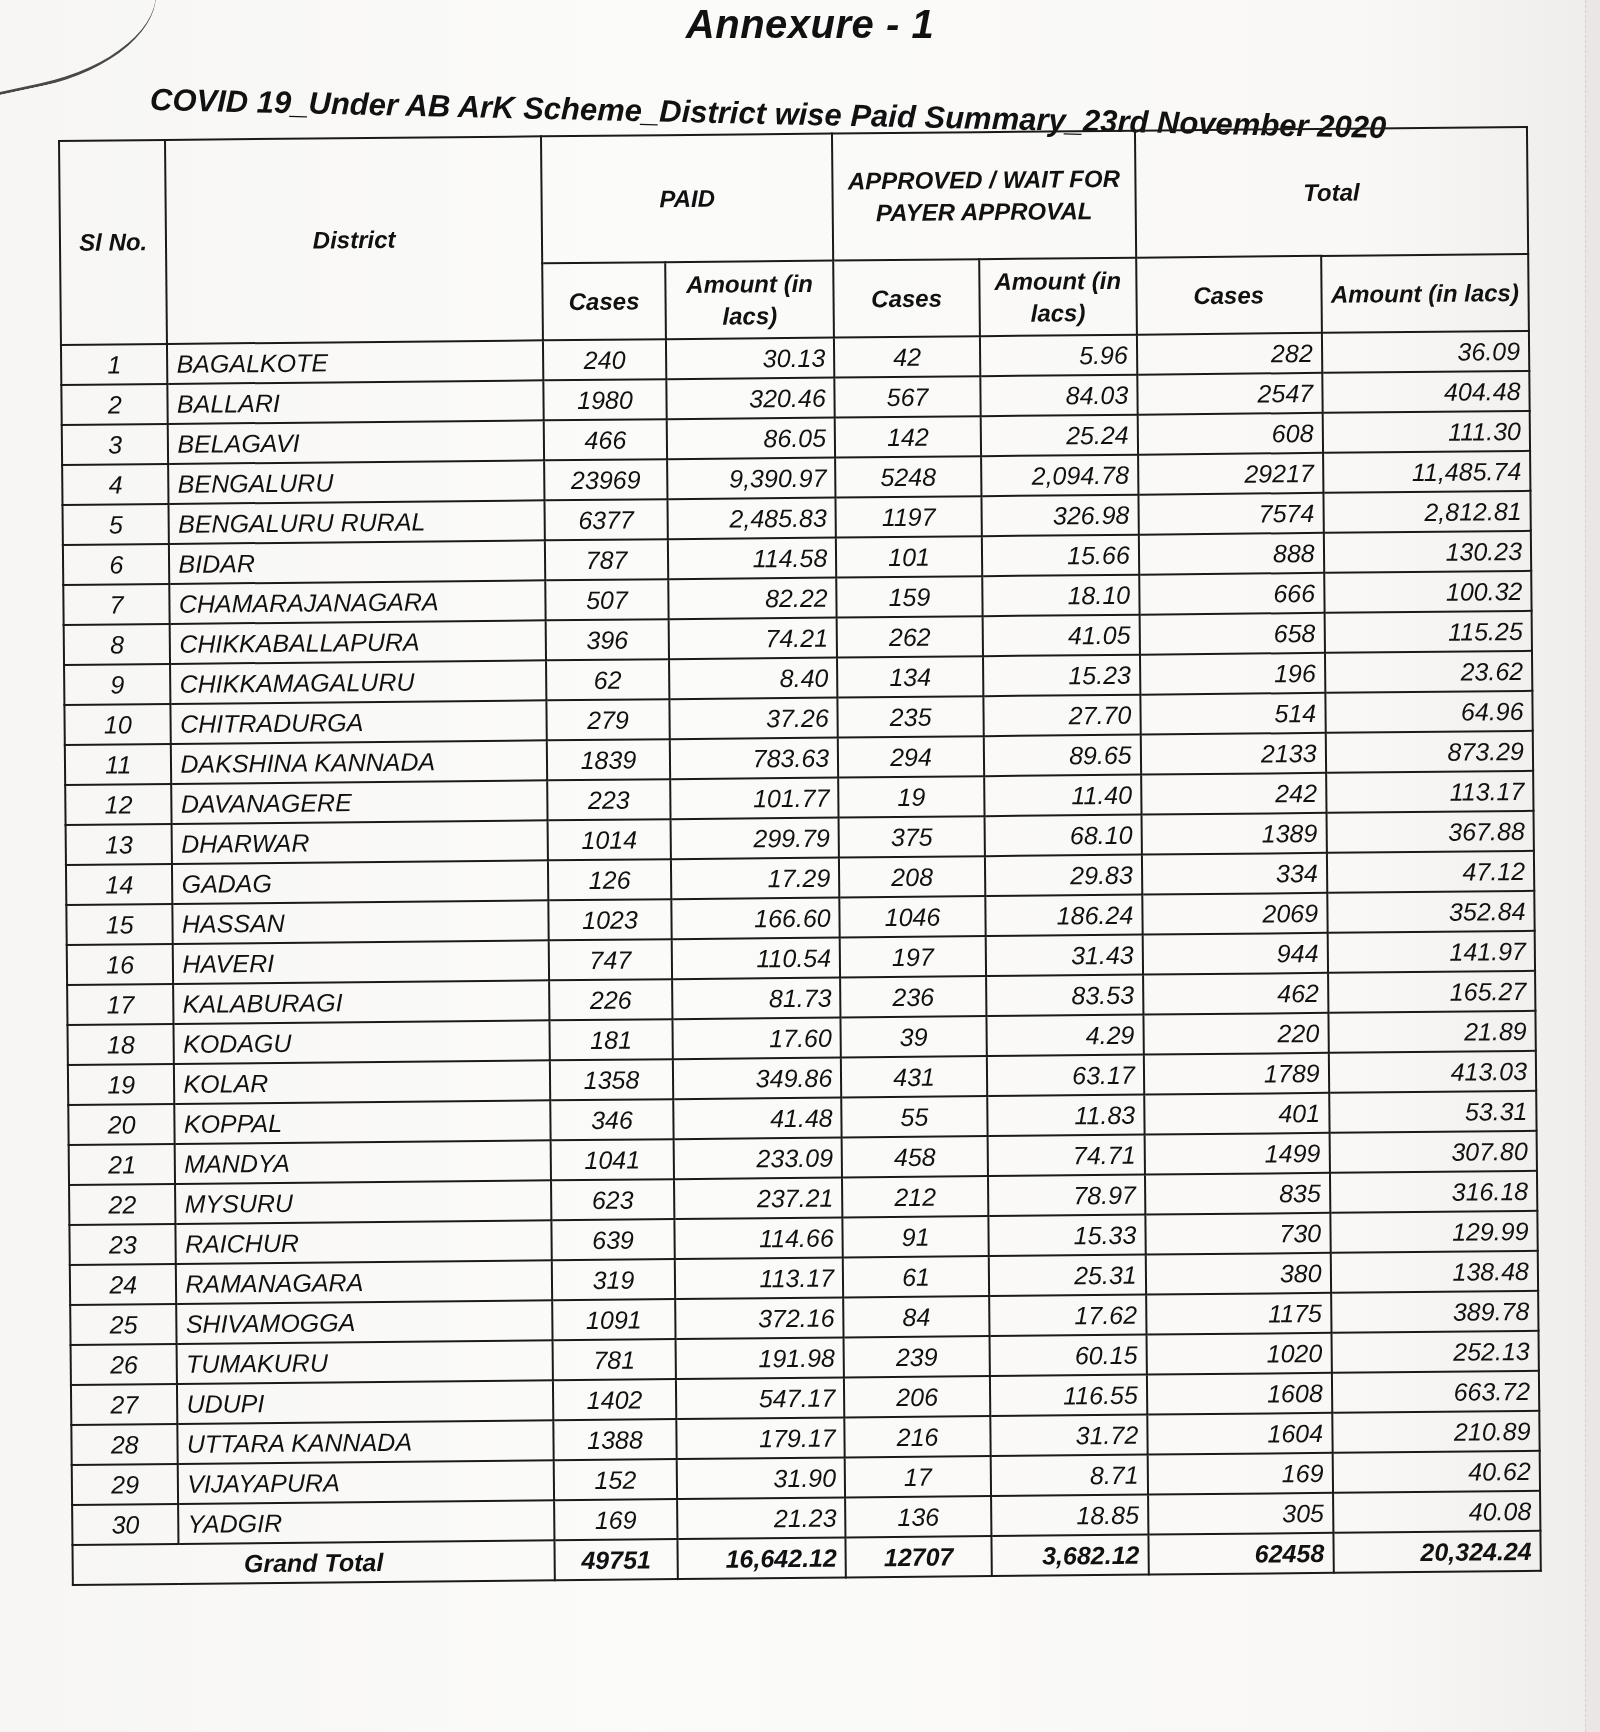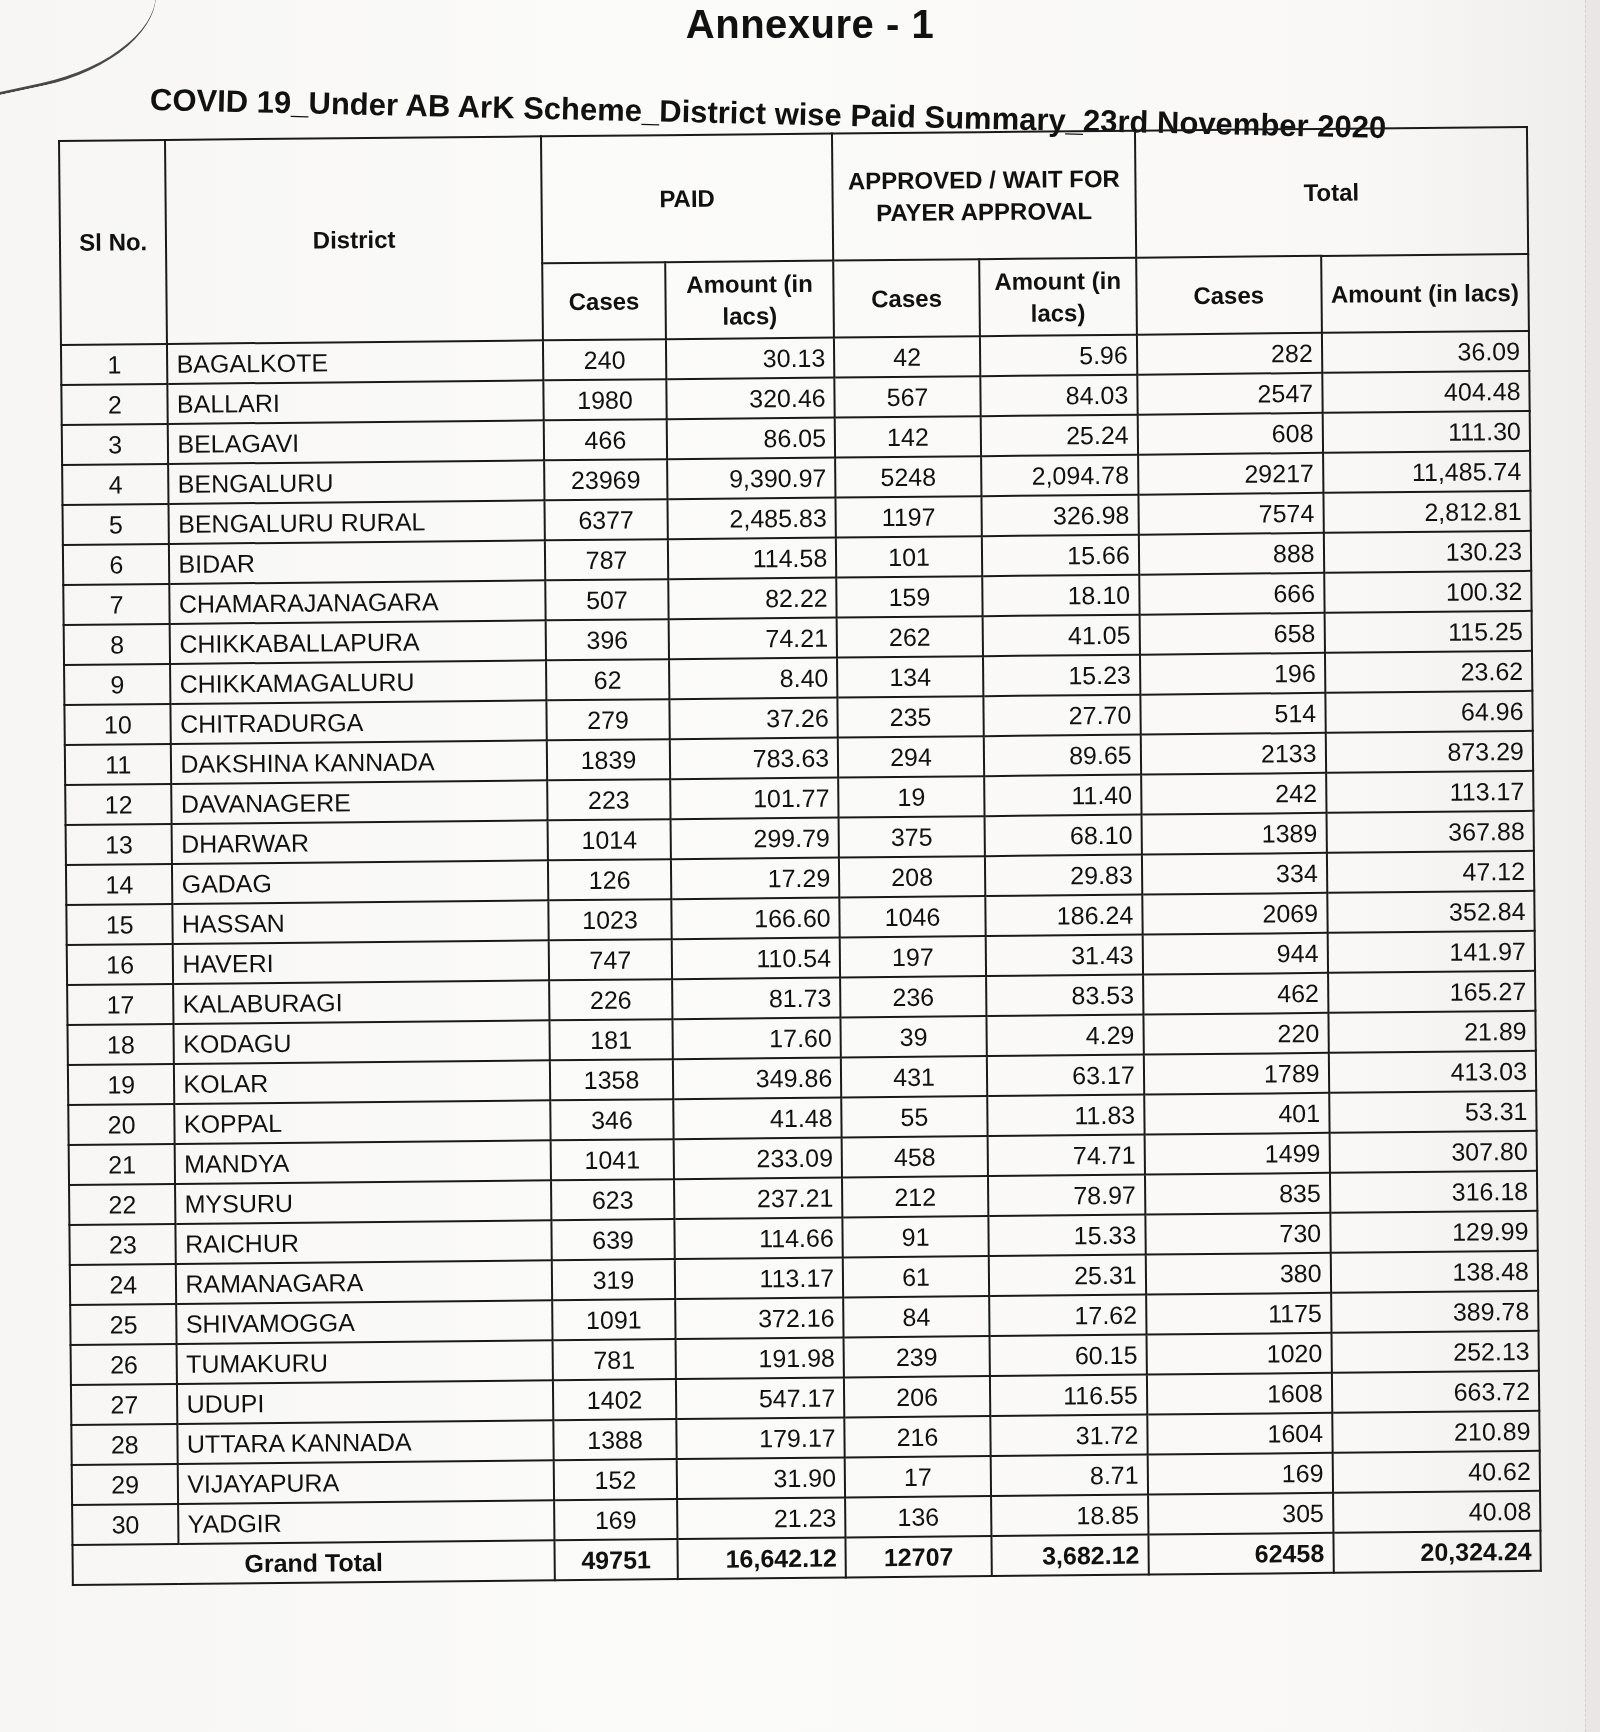--- a/index.html
+++ b/index.html
@@ -13,20 +13,21 @@
     position: relative;
     overflow: hidden;
     font-family: "Liberation Sans", "DejaVu Sans", sans-serif;
     color: #111;
   }
   .page {
     position: absolute;
     left: 0; top: 0;
     width: 1600px; height: 1732px;
     background: linear-gradient(90deg, #f7f6f5 0%, #fbfbfa 40%, #f9f8f7 85%, #efedec 100%);
+    font-style: italic;
   }
   .edge-right {
     position: absolute;
     right: 0; top: 0;
     width: 14px; height: 1732px;
     background: #e9e6e5;
     border-left: 1px dashed #d6d0cf;
   }
   .corner-curve {
     position: absolute;

